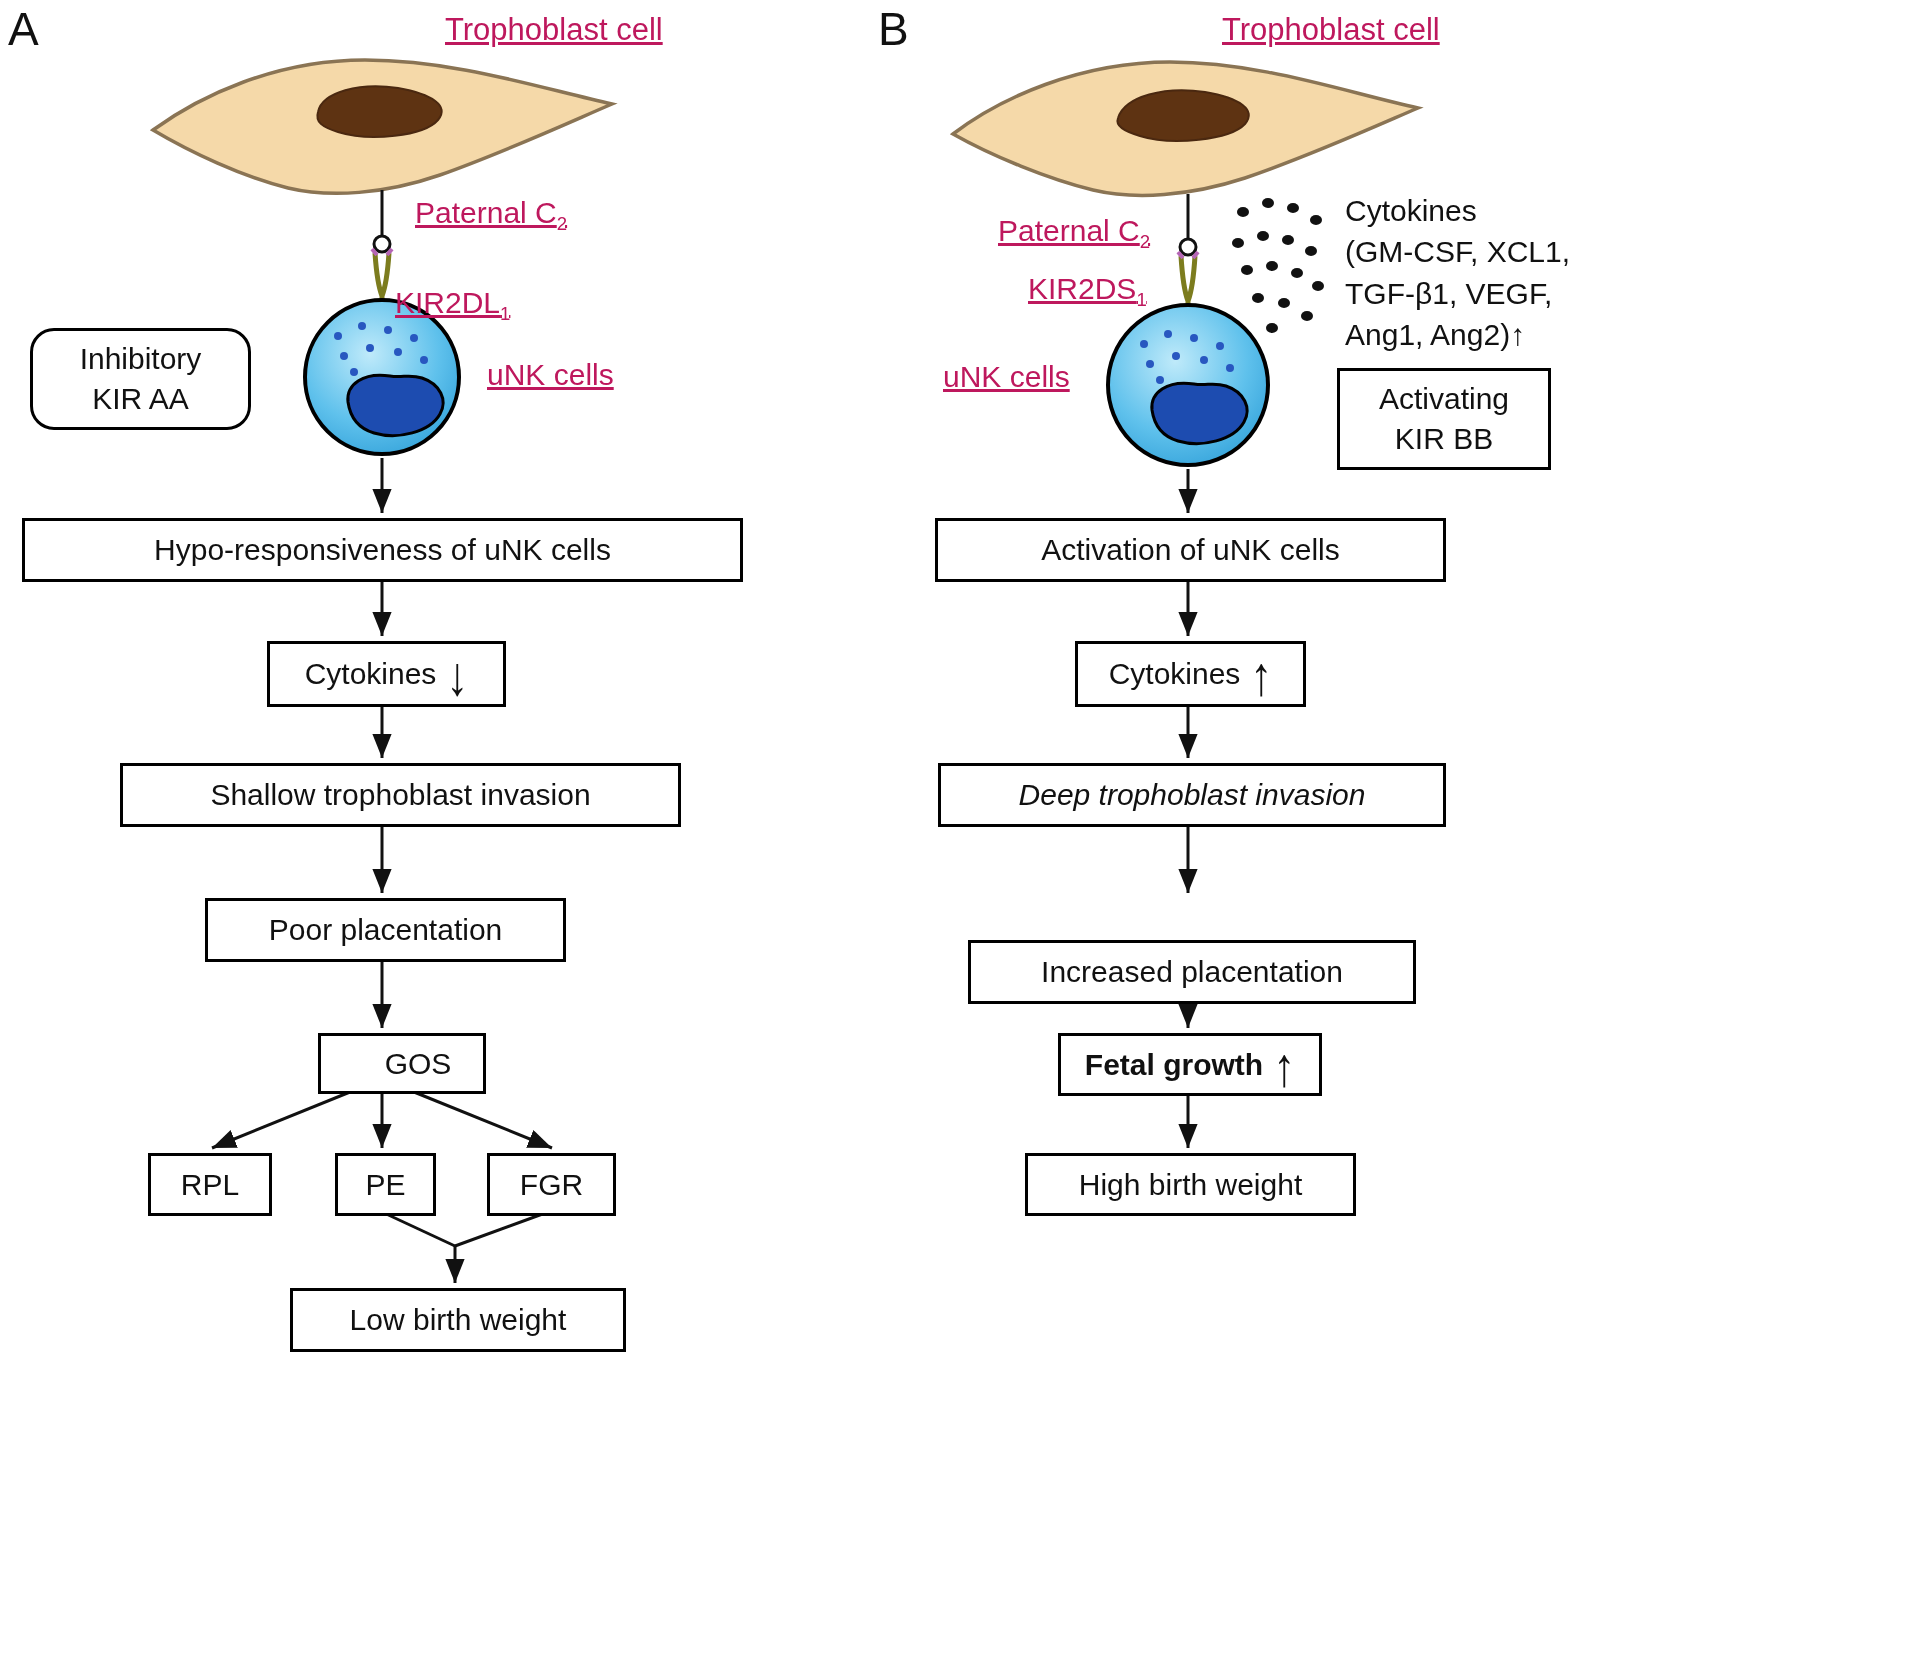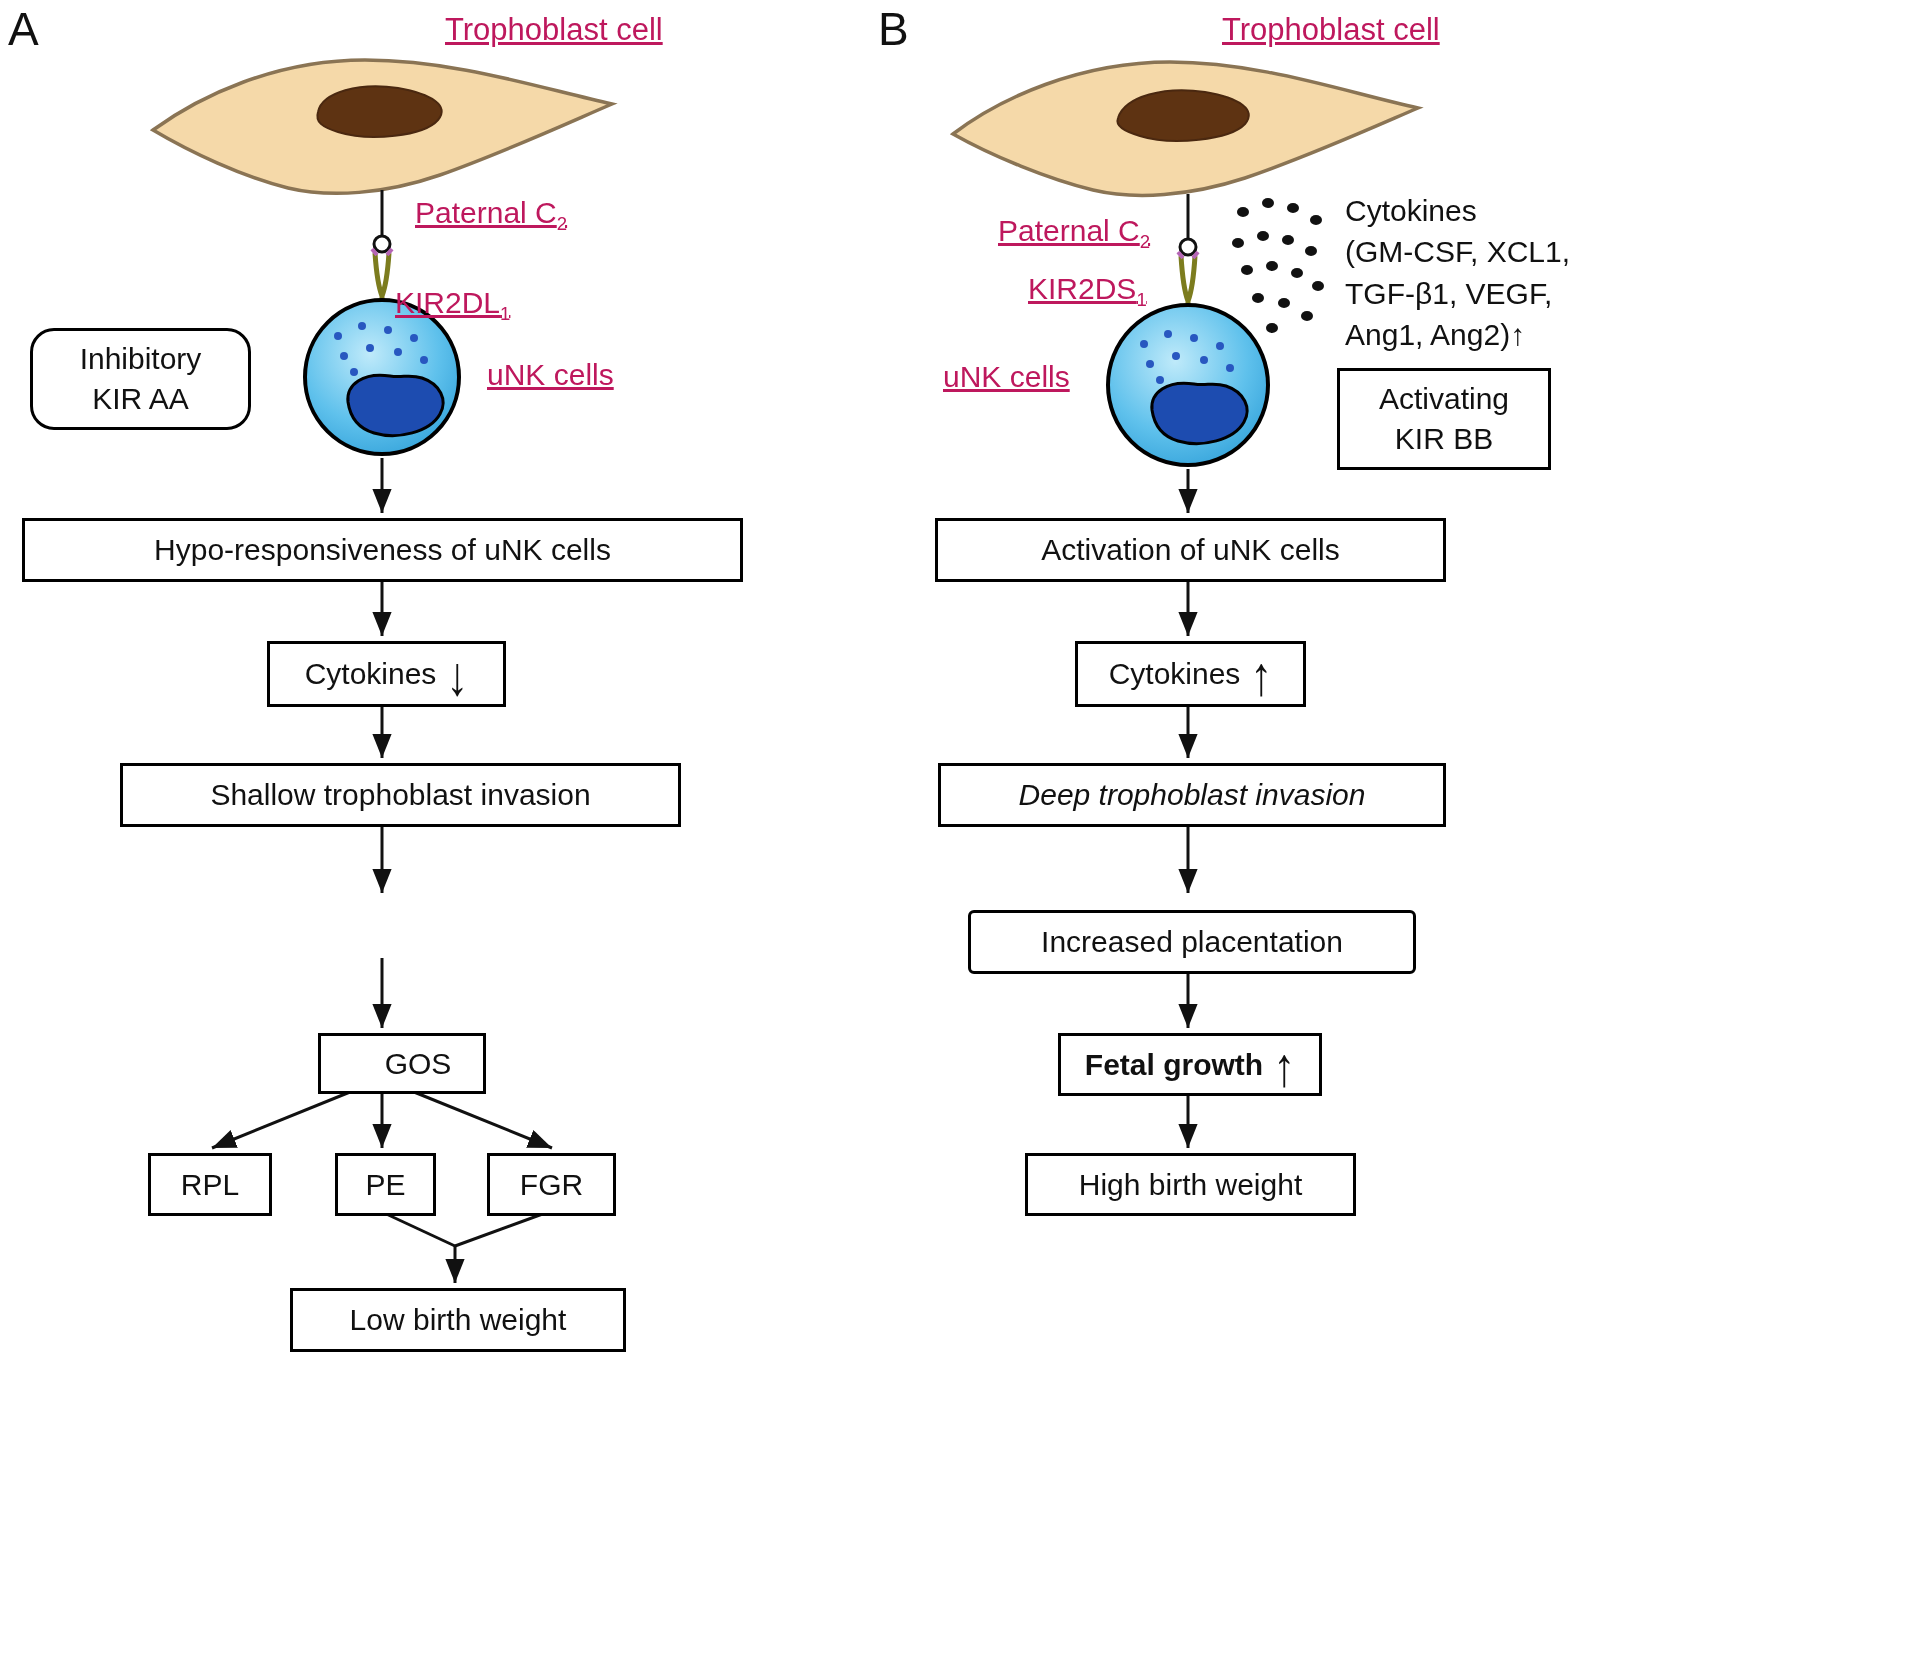--- a/index.html
+++ b/index.html
@@ -154,20 +154,21 @@
 
   <div class="fbox" style="left:22px;top:518px;width:715px;height:58px;">Hypo-responsiveness of uNK cells</div>
 
   <div class="fbox" style="left:267px;top:641px;width:233px;height:60px;">
     <span>Cytokines</span>
     <span class="glyph">↓</span>
   </div>
 
   <div class="fbox" style="left:120px;top:763px;width:555px;height:58px;">Shallow trophoblast invasion</div>
 
+  <div class="fbox" style="left:205px;top:898px;width:355px;height:58px;">Poor placentation</div>
 
   <div class="fbox" style="left:318px;top:1033px;width:130px;height:55px;padding-left:32px;">GOS</div>
 
   <div class="fbox" style="left:148px;top:1153px;width:118px;height:57px;">RPL</div>
 
   <div class="fbox" style="left:335px;top:1153px;width:95px;height:57px;">PE</div>
 
   <div class="fbox" style="left:487px;top:1153px;width:123px;height:57px;">FGR</div>
 
   <div class="fbox" style="left:290px;top:1288px;width:330px;height:58px;">Low birth weight</div>
@@ -202,21 +203,21 @@
 
   <div class="fbox" style="left:935px;top:518px;width:505px;height:58px;">Activation of uNK cells</div>
 
   <div class="fbox" style="left:1075px;top:641px;width:225px;height:60px;">
     <span>Cytokines</span>
     <span class="glyph">↑</span>
   </div>
 
   <div class="fbox" style="left:938px;top:763px;width:502px;height:58px;font-style:italic;">Deep trophoblast invasion</div>
 
-  <div class="fbox" style="left:968px;top:910px;width:442px;height:58px;border-radius:6px;">Increased placentation</div>
+  <div class="fbox" style="left:968px;top:940px;width:442px;height:58px;">Increased placentation</div>
 
   <div class="fbox" style="left:1058px;top:1033px;width:258px;height:57px;font-weight:bold;">
     <span>Fetal growth</span>
     <span class="glyph">↑</span>
   </div>
 
   <div class="fbox" style="left:1025px;top:1153px;width:325px;height:57px;">High birth weight</div>
 
 </div>
 

